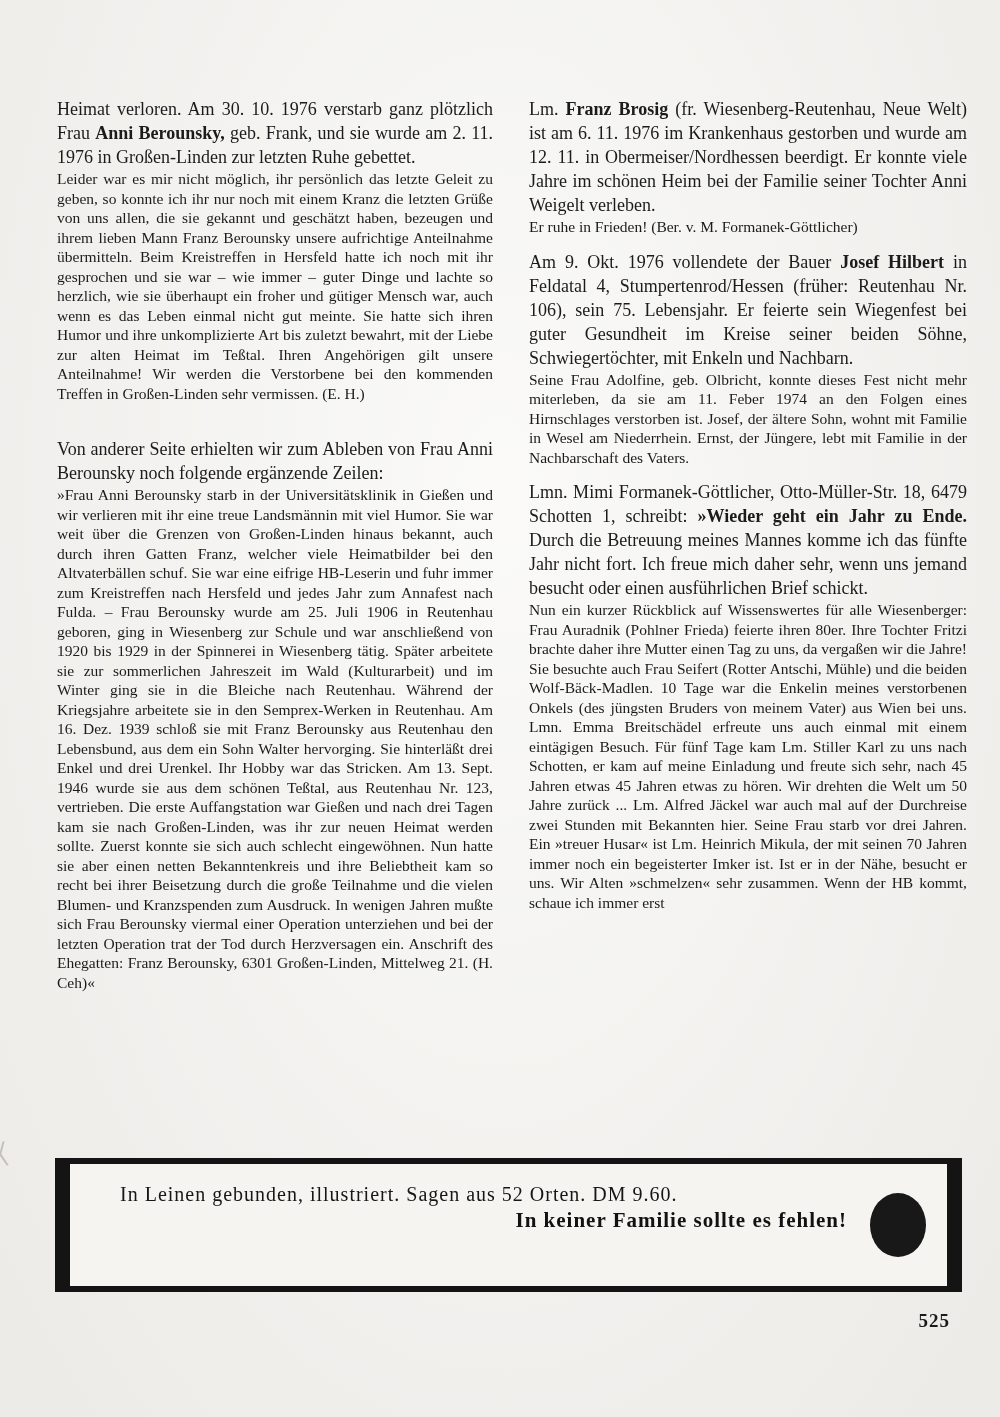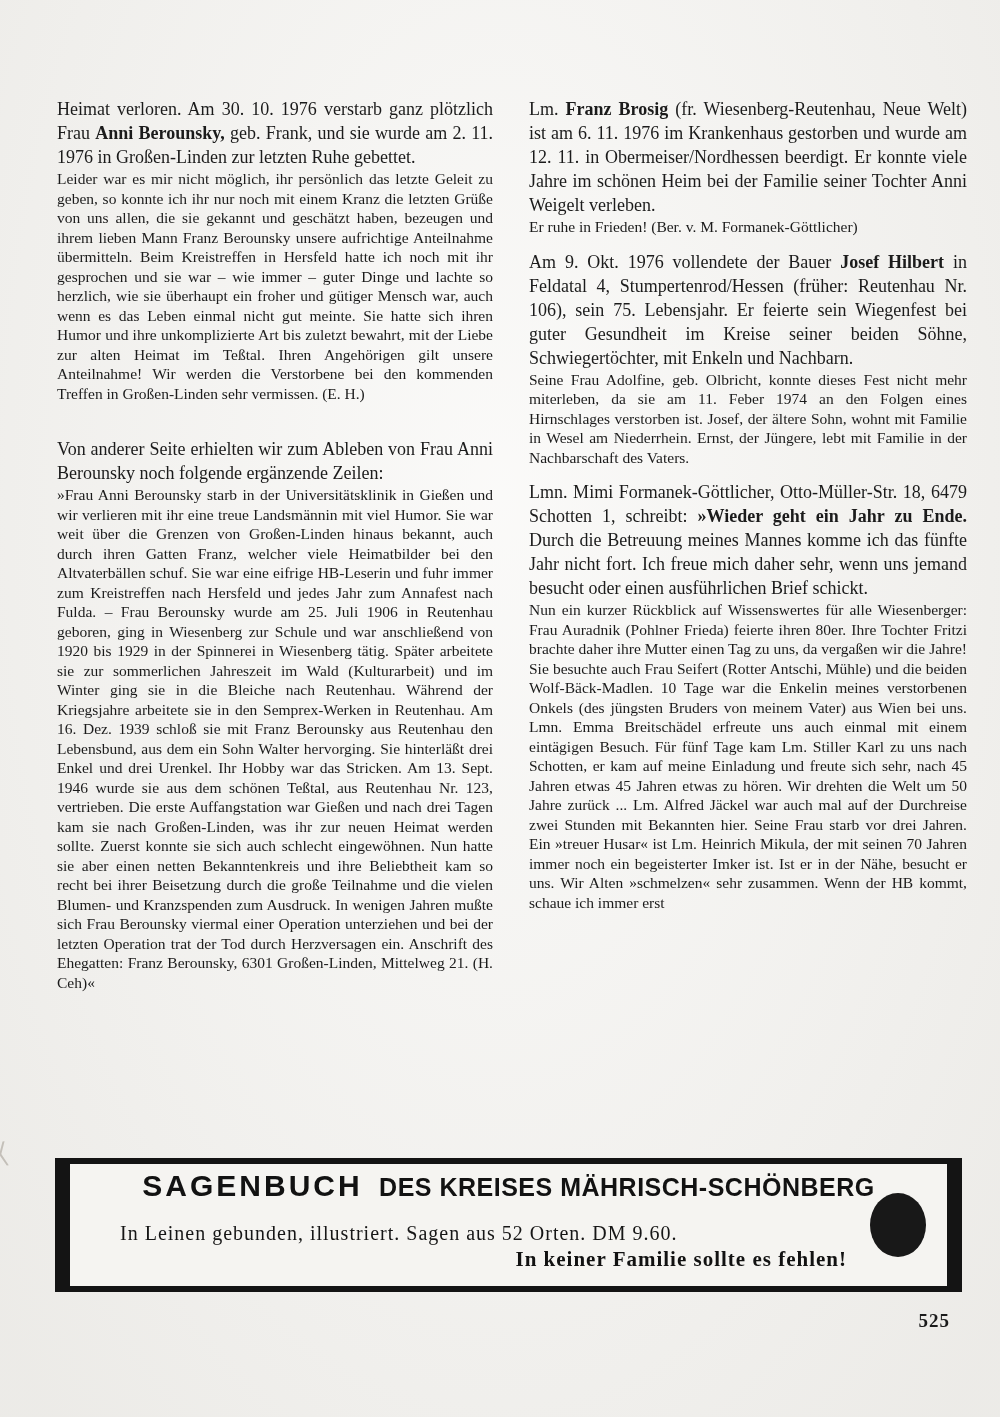--- a/index.html
+++ b/index.html
@@ -53,24 +53,20 @@
       <p class="para small"><span>Er ruhe in Frieden! (Ber. v. M. Formanek-Göttlicher)</span></p>
       <p class="para large gap-sm"><span>Am 9. Okt. 1976 vollendete der Bauer </span><span class="b">Josef Hilbert</span><span> in Feldatal 4, Stumpertenrod/Hessen (früher: Reutenhau Nr. 106), sein 75. Lebensjahr. Er feierte sein Wiegenfest bei guter Gesundheit im Kreise seiner beiden Söhne, Schwiegertöchter, mit Enkeln und Nachbarn.</span></p>
       <p class="para small"><span>Seine Frau Adolfine, geb. Olbricht, konnte dieses Fest nicht mehr miterleben, da sie am 11. Feber 1974 an den Folgen eines Hirnschlages verstorben ist. Josef, der ältere Sohn, wohnt mit Familie in Wesel am Niederrhein. Ernst, der Jüngere, lebt mit Familie in der Nachbarschaft des Vaters.</span></p>
       <p class="para large gap-sm"><span>Lmn. Mimi Formanek-Göttlicher, Otto-Müller-Str. 18, 6479 Schotten 1, schreibt: </span><span class="b">»Wieder geht ein Jahr zu Ende.</span><span> Durch die Betreuung meines Mannes komme ich das fünfte Jahr nicht fort. Ich freue mich daher sehr, wenn uns jemand besucht oder einen ausführlichen Brief schickt.</span></p>
       <p class="para small"><span>Nun ein kurzer Rückblick auf Wissenswertes für alle Wiesenberger: Frau Auradnik (Pohlner Frieda) feierte ihren 80er. Ihre Tochter Fritzi brachte daher ihre Mutter einen Tag zu uns, da vergaßen wir die Jahre! Sie besuchte auch Frau Seifert (Rotter Antschi, Mühle) und die beiden Wolf-Bäck-Madlen. 10 Tage war die Enkelin meines verstorbenen Onkels (des jüngsten Bruders von meinem Vater) aus Wien bei uns. Lmn. Emma Breitschädel erfreute uns auch einmal mit einem eintägigen Besuch. Für fünf Tage kam Lm. Stiller Karl zu uns nach Schotten, er kam auf meine Einladung und freute sich sehr, nach 45 Jahren etwas 45 Jahren etwas zu hören. Wir drehten die Welt um 50 Jahre zurück ... Lm. Alfred Jäckel war auch mal auf der Durchreise zwei Stunden mit Bekannten hier. Seine Frau starb vor drei Jahren. Ein »treuer Husar« ist Lm. Heinrich Mikula, der mit seinen 70 Jahren immer noch ein begeisterter Imker ist. Ist er in der Nähe, besucht er uns. Wir Alten »schmelzen« sehr zusammen. Wenn der HB kommt, schaue ich immer erst</span></p>
     </div>
 
   <span class="pencil-mark">〈</span>
 
   <div class="adbox">
-    <div class="ad-title">
-      <span class="t1">SAGENBUCH</span>
-      <span class="t2">DES KREISES MÄHRISCH-SCHÖNBERG</span>
-    </div>
     <div class="ad-details">In Leinen gebunden, illustriert. Sagen aus 52 Orten. DM 9.60.</div>
     <div class="ad-slogan">In keiner Familie sollte es fehlen!</div>
     <div class="ink-blot"></div>
   </div>
 
   <div class="page-number">525</div>
 
 </div>
 
 </body></html>

